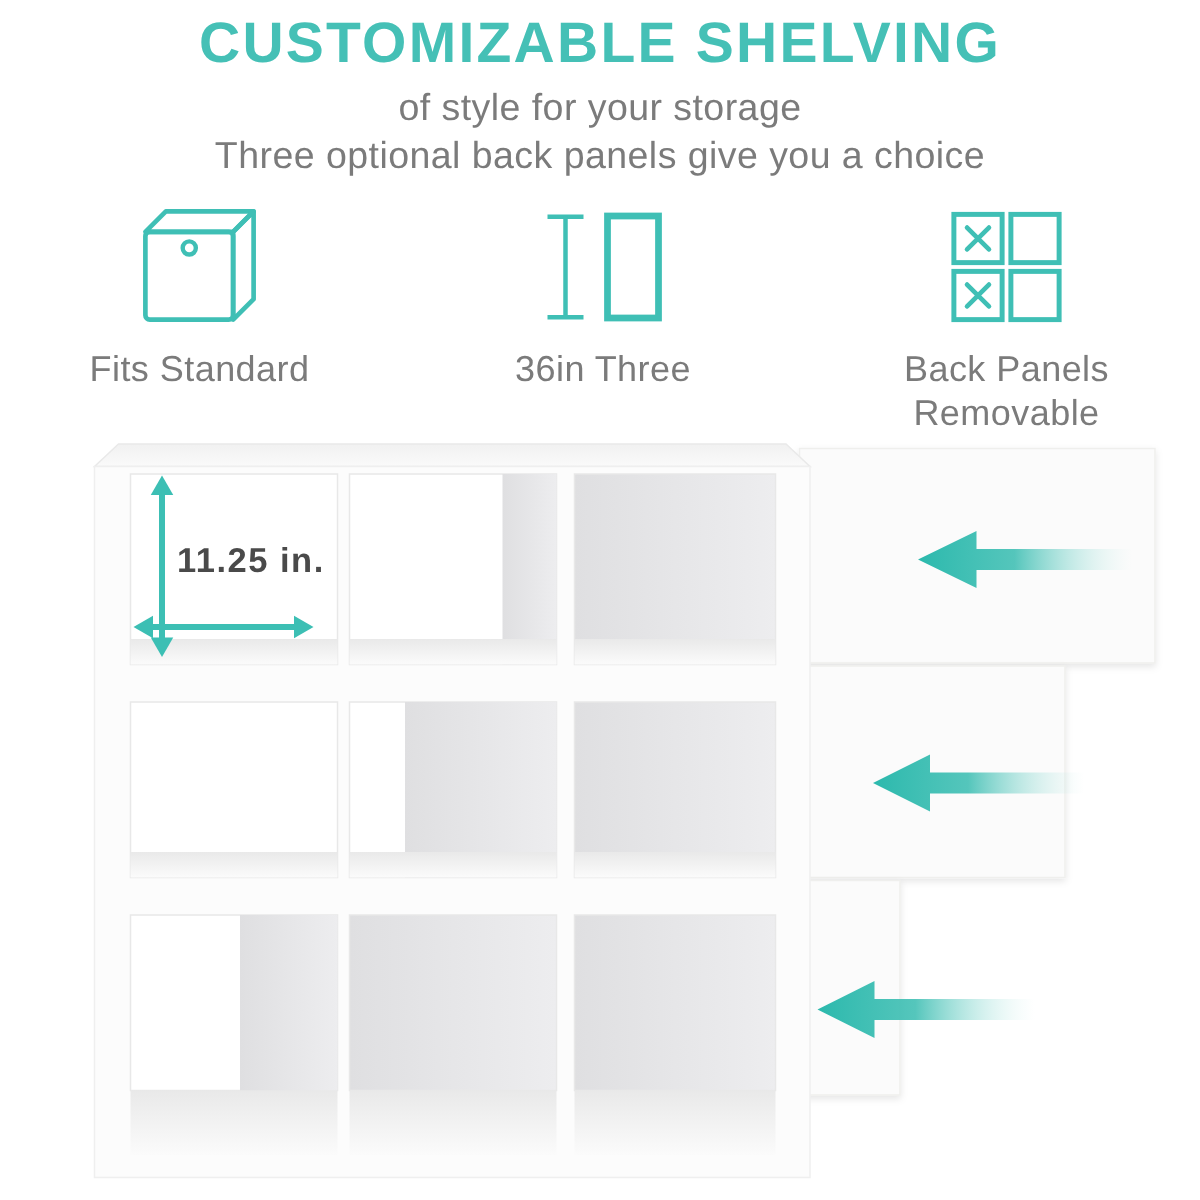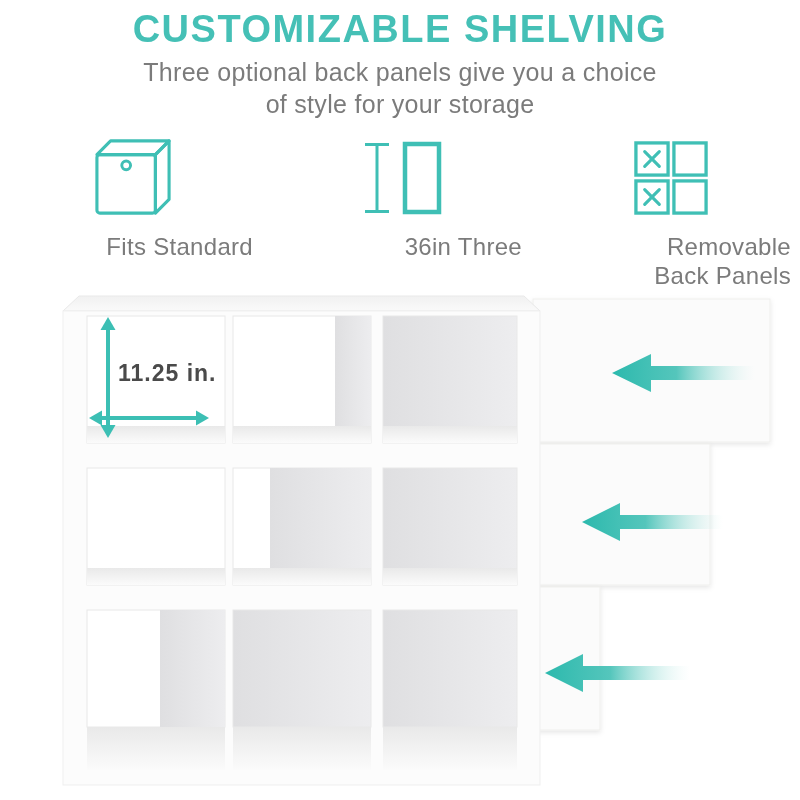--- a/index.html
+++ b/index.html
@@ -2,38 +2,38 @@
 <html><head>
 <meta charset="utf-8">
 <style>
   html,body{margin:0;padding:0;width:800px;height:800px;overflow:hidden;background:#fff;}
   .canvas{position:relative;width:800px;height:800px;background:#fff;
           font-family:"Liberation Sans", sans-serif;overflow:hidden;}
   .title{position:absolute;top:8px;left:0;right:0;text-align:center;
          font-size:38px;font-weight:bold;letter-spacing:1.5px;color:#45C0B6;}
   .subtitle{position:absolute;top:56px;left:0;right:0;text-align:center;
             font-size:25px;line-height:1.28;color:#7B7B7B;letter-spacing:0.3px;}
-  .feature{position:absolute;top:138px;width:240px;text-align:right;}
+  .feature{position:absolute;top:138px;width:240px;text-align:center;}
   .feature-1{left:13px;}
   .feature-2{left:282px;}
   .feature-3{left:551px;}
   .ficon{height:78px;display:flex;align-items:flex-end;justify-content:center;}
   .flabel{margin-top:16px;font-size:24px;line-height:1.22;color:#7B7B7B;letter-spacing:0.3px;}
   .scene{position:absolute;left:0;top:0;width:800px;height:800px;}
 </style>
 </head>
 <body>
 
 <div class="canvas">
 
   <div class="title">CUSTOMIZABLE SHELVING</div>
 
   <div class="subtitle">
+    <div>of style for your storage</div>
     <div>Three optional back panels give you a choice</div>
-    <div>of style for your storage</div>
   </div>
 
   <div class="feature feature-1">
     <div class="ficon">
       <svg width="80" height="78" viewBox="0 0 80 80" fill="none">
         <path d="M3,17 L17,3 L77,3 L63,17 Z" stroke="#3FBFB5" stroke-width="3.2" stroke-linejoin="round"></path>
         <path d="M63,17 L77,3 L77,63 L63,77 Z" stroke="#3FBFB5" stroke-width="3.2" stroke-linejoin="round"></path>
         <rect x="3" y="17" width="60" height="60" rx="3" stroke="#3FBFB5" stroke-width="3.2"></rect>
         <circle cx="33" cy="28" r="4.5" stroke="#3FBFB5" stroke-width="3"></circle>
       </svg>
@@ -63,22 +63,22 @@
       <svg width="78" height="76" viewBox="0 0 78 78" fill="none">
         <rect x="3" y="3" width="33" height="33" stroke="#3FBFB5" stroke-width="3.4"></rect>
         <rect x="42" y="3" width="33" height="33" stroke="#3FBFB5" stroke-width="3.4"></rect>
         <rect x="3" y="42" width="33" height="33" stroke="#3FBFB5" stroke-width="3.4"></rect>
         <rect x="42" y="42" width="33" height="33" stroke="#3FBFB5" stroke-width="3.4"></rect>
         <path d="M12,12 L27,27 M27,12 L12,27" stroke="#3FBFB5" stroke-width="3.2" stroke-linecap="round"></path>
         <path d="M12,51 L27,66 M27,51 L12,66" stroke="#3FBFB5" stroke-width="3.2" stroke-linecap="round"></path>
       </svg>
     </div>
     <div class="flabel">
+      <div>Back Panels</div>
       <div>Removable</div>
-      <div>Back Panels</div>
     </div>
   </div>
 
   <svg class="scene" viewBox="0 0 800 800">
     <defs>
       <linearGradient id="arrowGrad" x1="0" y1="0" x2="1" y2="0">
         <stop offset="0" stop-color="#2CB9AD" stop-opacity="1"></stop>
         <stop offset="0.45" stop-color="#46C1B6" stop-opacity="0.92"></stop>
         <stop offset="1" stop-color="#CDEFEB" stop-opacity="0"></stop>
       </linearGradient>

